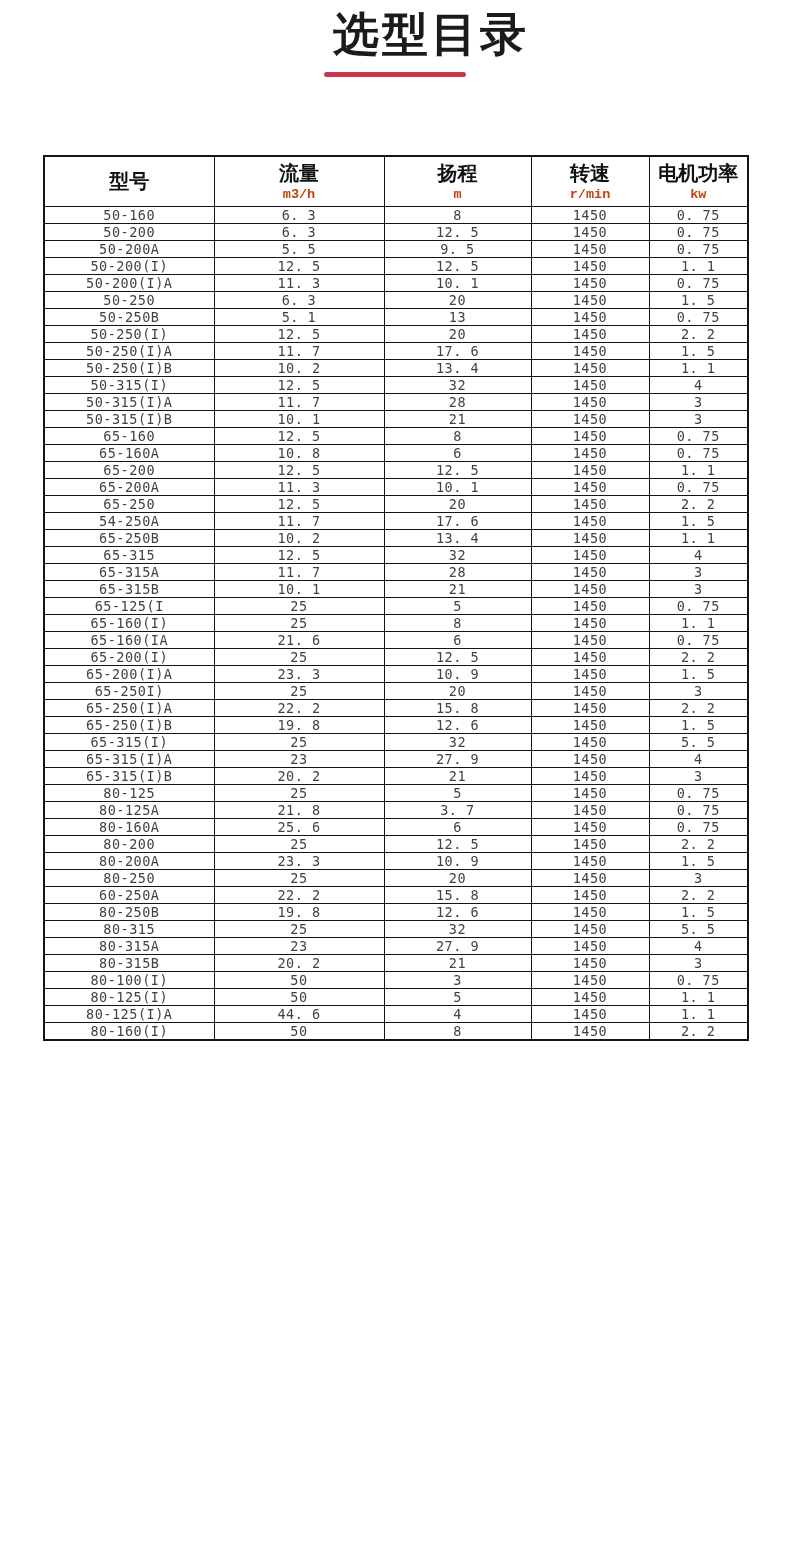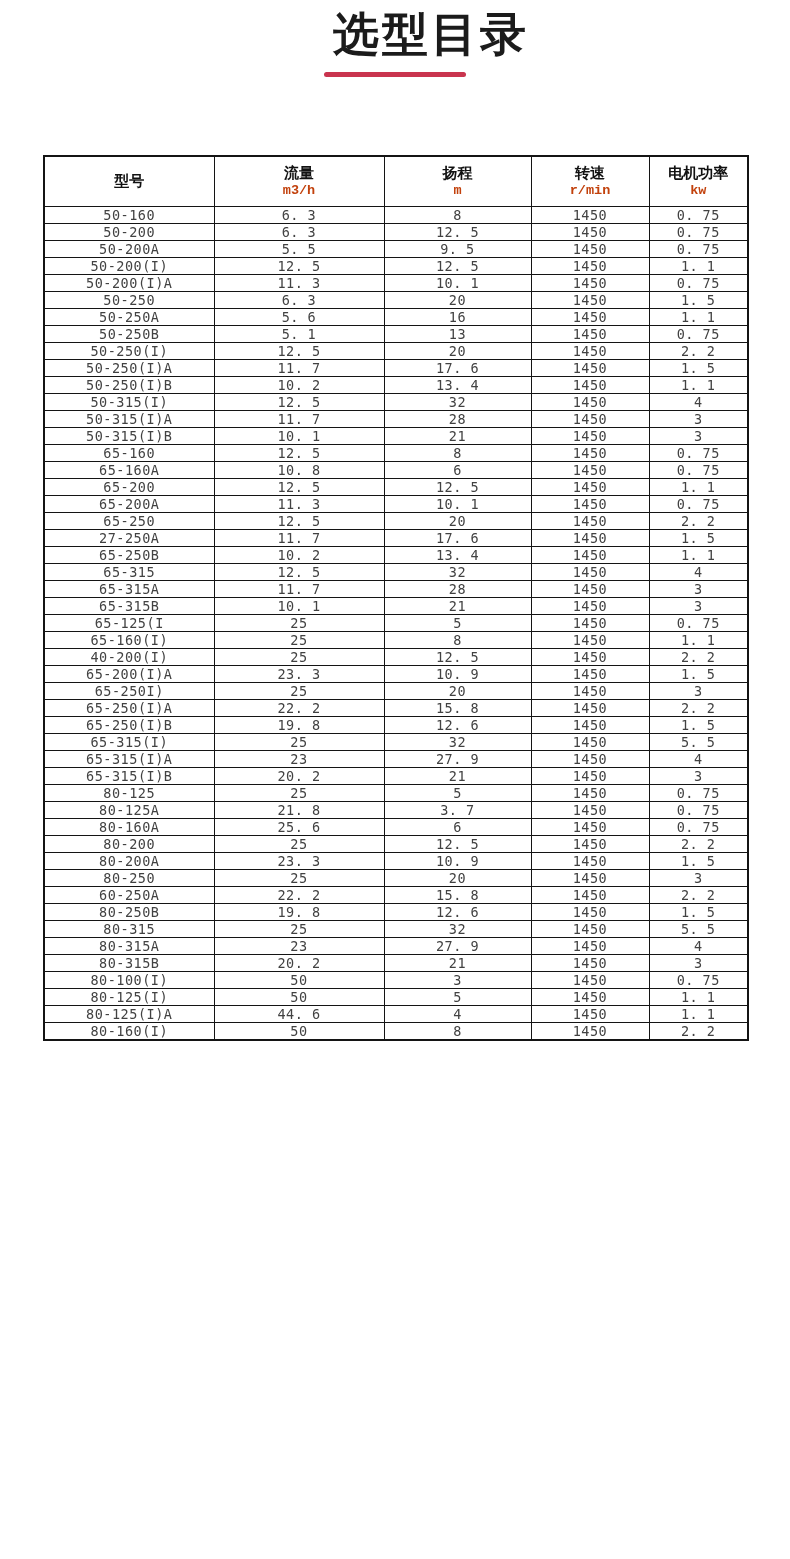--- a/index.html
+++ b/index.html
@@ -26,21 +26,21 @@
   }
   .catalog th, .catalog td {
     border:1px solid #141414;
     text-align:center; vertical-align:middle; padding:0;
     overflow:hidden; white-space:nowrap;
   }
   .catalog thead tr { height:50px; }
   .catalog tbody tr { height:16px;padding-left:8px; }
 
   .catalog th { font-weight:700; color:#111; }
-  .col-label { font-size:15px; line-height:1.35; font-weight:700; color:#111;
+  .col-label { font-size:20px; line-height:1.35; font-weight:700; color:#111;
                font-family:"Liberation Sans", sans-serif; }
   .col-unit  { font-size:13.5px; line-height:1.2; font-weight:700; color:#c2410c;
                font-family:Liberation Mono, monospace; }
 
   .catalog td {
     font-family:"DejaVu Sans Mono", monospace;
     font-size:13.5px; color:#424242; letter-spacing:0.5px;
   }
 </style>
 </head>
@@ -118,27 +118,20 @@
           <td>0. 75</td>
         </tr>
         <tr>
           <td>50-250</td>
           <td>6. 3</td>
           <td>20</td>
           <td>1450</td>
           <td>1. 5</td>
         </tr>
         <tr>
-          <td>50-250A</td>
-          <td>5. 6</td>
-          <td>16</td>
-          <td>1450</td>
-          <td>1. 1</td>
-        </tr>
-        <tr>
           <td>50-250B</td>
           <td>5. 1</td>
           <td>13</td>
           <td>1450</td>
           <td>0. 75</td>
         </tr>
         <tr>
           <td>50-250(I)</td>
           <td>12. 5</td>
           <td>20</td>
@@ -209,21 +202,21 @@
           <td>0. 75</td>
         </tr>
         <tr>
           <td>65-250</td>
           <td>12. 5</td>
           <td>20</td>
           <td>1450</td>
           <td>2. 2</td>
         </tr>
         <tr>
-          <td>27-250A</td>
+          <td>54-250A</td>
           <td>11. 7</td>
           <td>17. 6</td>
           <td>1450</td>
           <td>1. 5</td>
         </tr>
         <tr>
           <td>65-250B</td>
           <td>10. 2</td>
           <td>13. 4</td>
           <td>1450</td>
@@ -258,21 +251,28 @@
           <td>0. 75</td>
         </tr>
         <tr>
           <td>65-160(I)</td>
           <td>25</td>
           <td>8</td>
           <td>1450</td>
           <td>1. 1</td>
         </tr>
         <tr>
-          <td>40-200(I)</td>
+          <td>65-160(IA</td>
+          <td>21. 6</td>
+          <td>6</td>
+          <td>1450</td>
+          <td>0. 75</td>
+        </tr>
+        <tr>
+          <td>65-200(I)</td>
           <td>25</td>
           <td>12. 5</td>
           <td>1450</td>
           <td>2. 2</td>
         </tr>
         <tr>
           <td>65-200(I)A</td>
           <td>23. 3</td>
           <td>10. 9</td>
           <td>1450</td>

